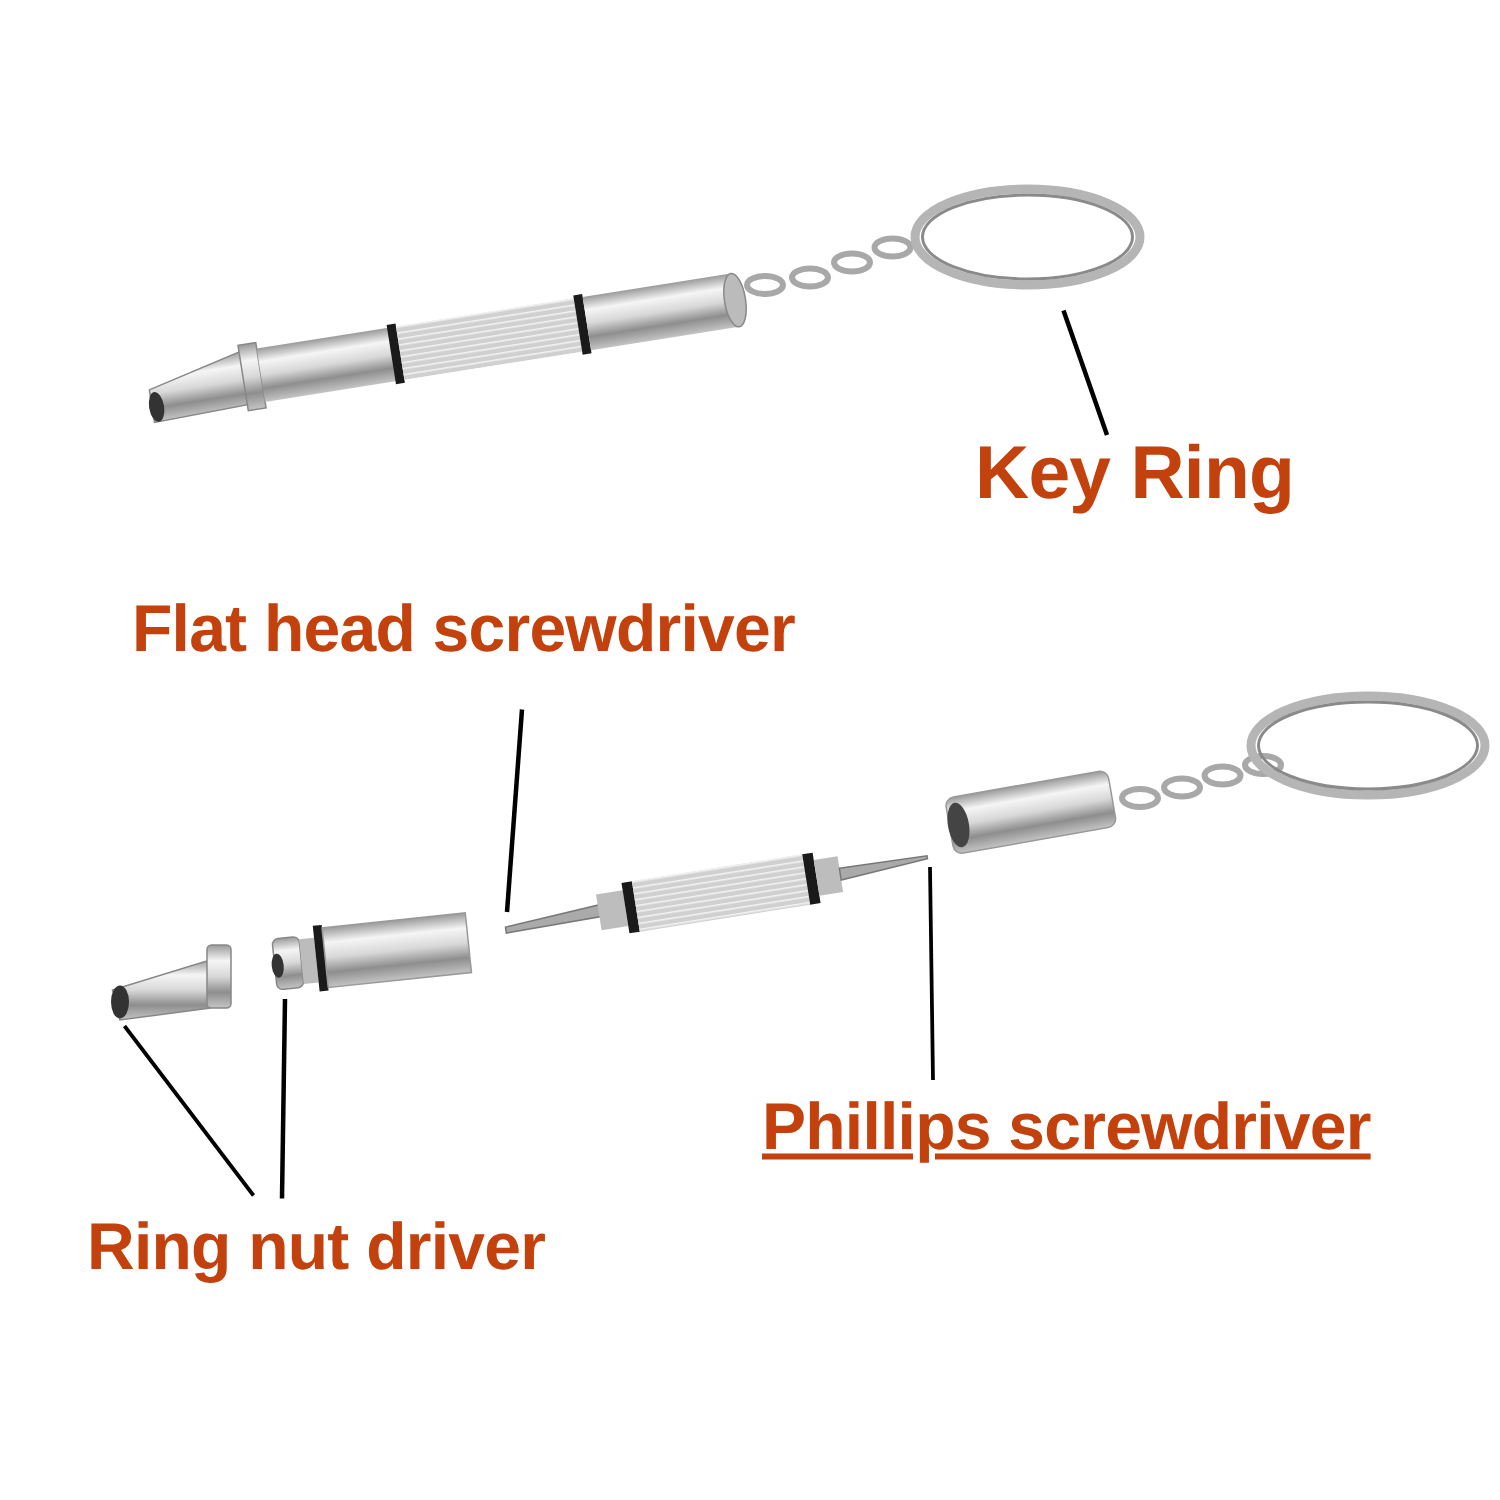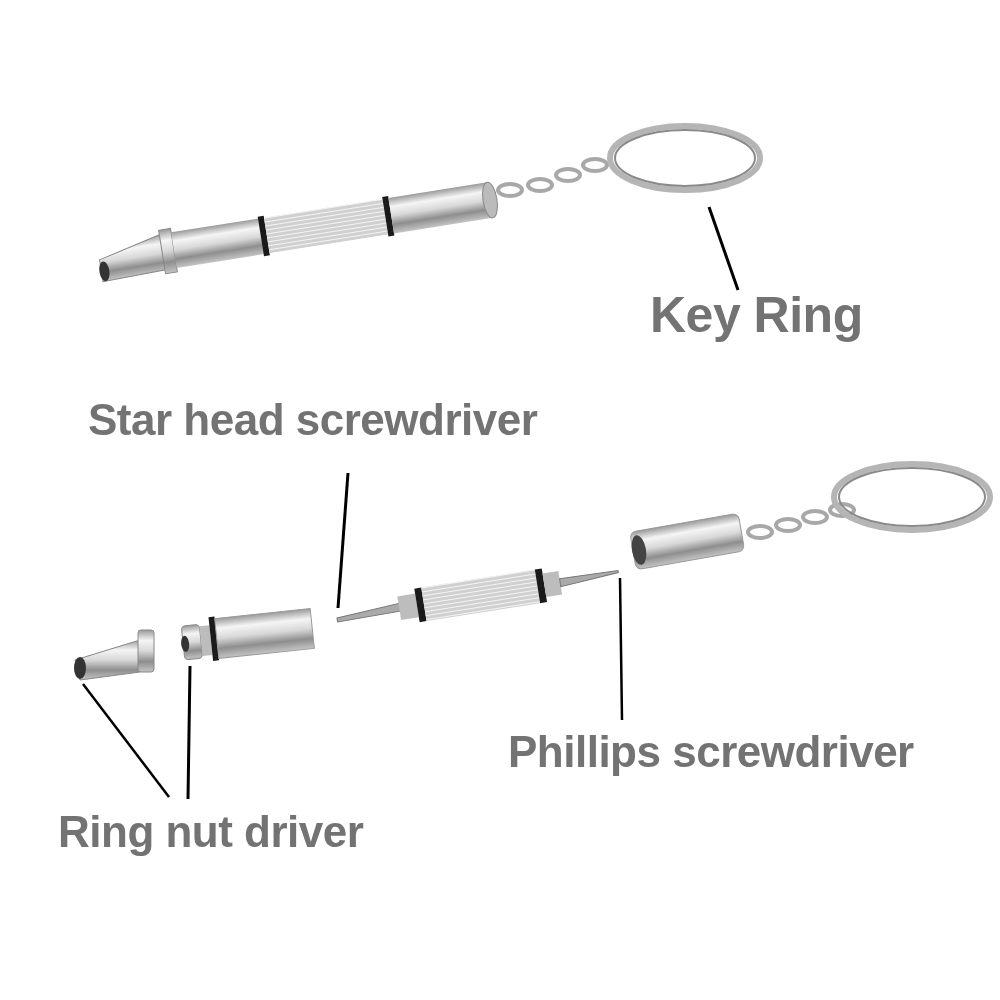--- a/index.html
+++ b/index.html
@@ -1,17 +1,17 @@
 <!DOCTYPE html>
 <html><head>
 <meta charset="utf-8">
 <style>
   html,body{margin:0;padding:0;background:#fff;}
   body{width:1000px;height:1000px;position:relative;overflow:hidden;font-family:"Liberation Sans",sans-serif;}
-  .label{position:absolute;font-weight:bold;color:#737373;font-size:44px;letter-spacing:-0.5px;white-space:nowrap;line-height:1;}
+  .label{position:absolute;font-weight:bold;color:#c2410c;font-size:44px;letter-spacing:-0.5px;white-space:nowrap;line-height:1;}
   svg.art{position:absolute;left:0;top:0;}
 </style>
 </head>
 <body>
 
 <svg class="art" width="1000" height="1000" viewBox="0 0 1000 1000">
   <defs>
     <linearGradient id="chrome" x1="0" y1="0" x2="0" y2="1">
       <stop offset="0" stop-color="#9a9a9a"></stop>
       <stop offset="0.25" stop-color="#f5f5f5"></stop>
@@ -81,15 +81,15 @@
   <ellipse cx="912" cy="497" rx="78" ry="33" fill="none" stroke="#b5b5b5" stroke-width="6"></ellipse>
   <ellipse cx="912" cy="497" rx="73" ry="29" fill="none" stroke="#8a8a8a" stroke-width="2"></ellipse>
 
   <line x1="348" y1="473" x2="338" y2="608" stroke="#000" stroke-width="3"></line>
   <line x1="620" y1="578" x2="622" y2="720" stroke="#000" stroke-width="2.5"></line>
   <line x1="83" y1="684" x2="169" y2="797" stroke="#000" stroke-width="2.5"></line>
   <line x1="190" y1="666" x2="188" y2="799" stroke="#000" stroke-width="3"></line>
 </svg>
 
 <div class="label" style="left:650px;top:290px;font-size:50px;">Key Ring</div>
-<div class="label" style="left:88px;top:398px;">Star head screwdriver</div>
-<div class="label" style="left:508px;top:730px;">Phillips screwdriver</div>
+<div class="label" style="left:88px;top:398px;">Flat head screwdriver</div>
+<div class="label" style="left:508px;top:730px;text-decoration:underline;">Phillips screwdriver</div>
 <div class="label" style="left:58px;top:810px;">Ring nut driver</div>
 
 </body></html>

